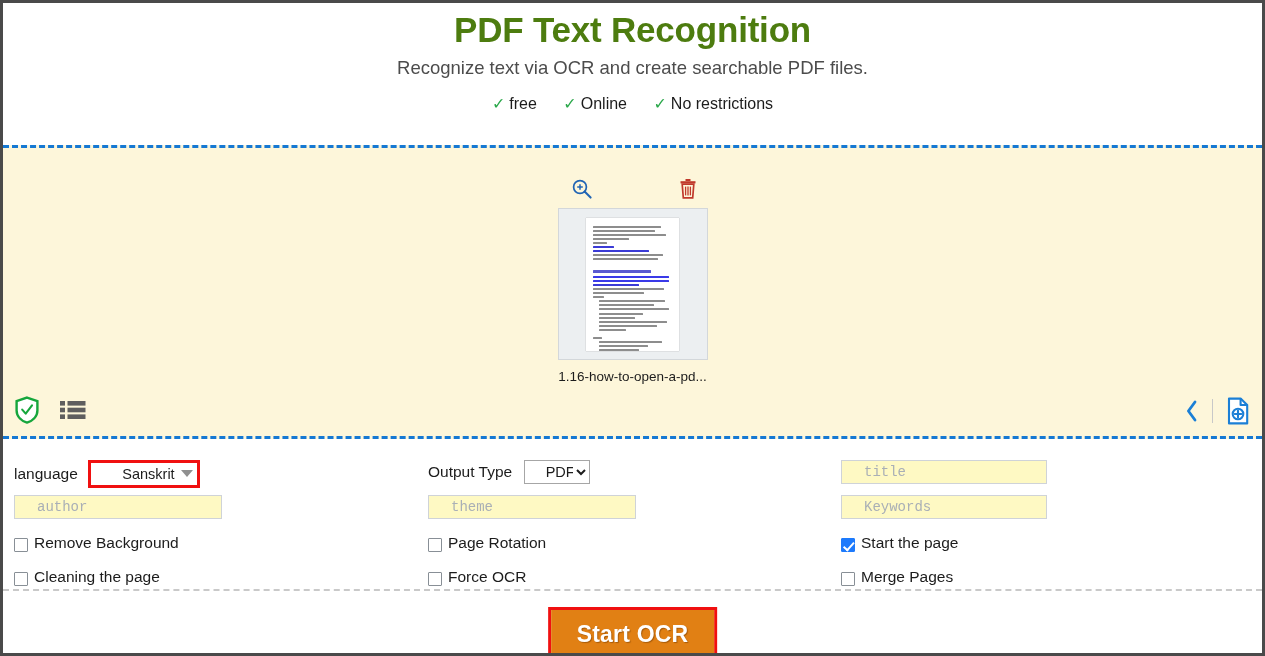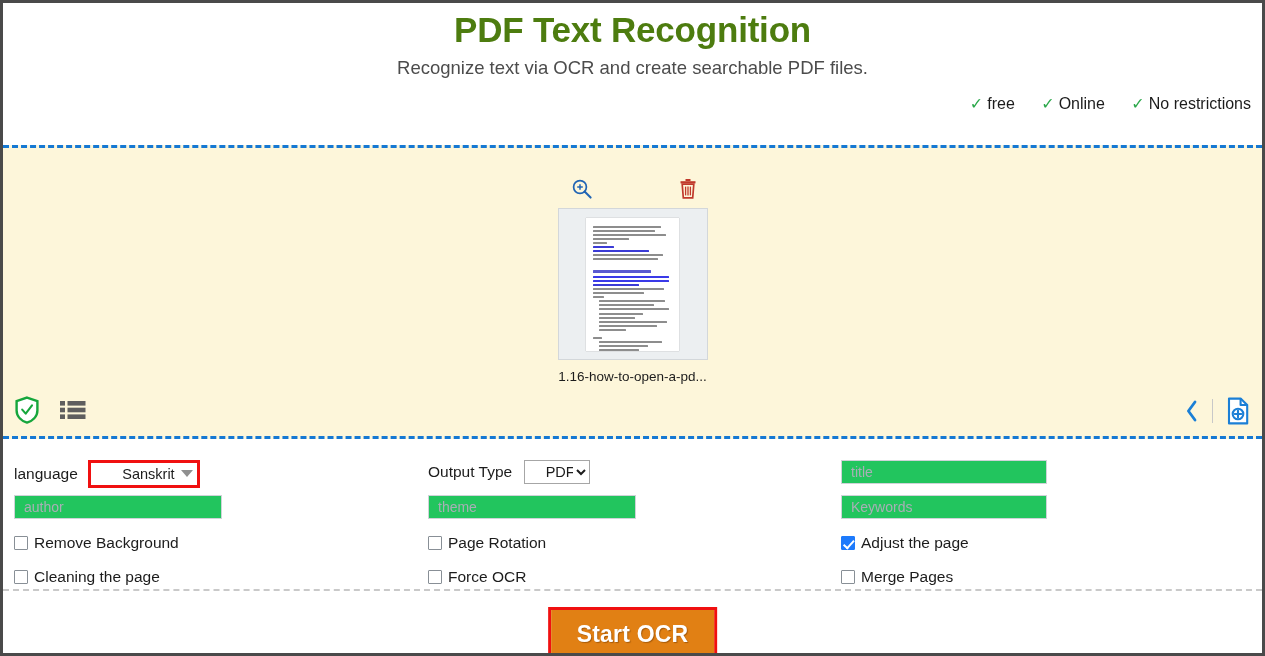--- a/index.html
+++ b/index.html
@@ -33,21 +33,20 @@
     margin: 0;
     line-height: 30px;
     font-weight: normal;
   }
   .features {
     margin: 0;
     line-height: 30px;
     font-size: 16px;
     color: #1c1c1c;
     padding-top: 6px;
-    text-align: right;
   }
   .feature { display: inline-block; margin: 0 11px; white-space: nowrap; }
   .check-mark { color: #2aa84a; font-size: 16px; margin-right: 4px; }
 
   
   .dropzone {
     position: absolute;
     left: 0px; top: 142px;
     width: 1259px;
     height: 294px;
@@ -176,34 +175,34 @@
     font-size: 14.5px;
     color: #1c1c1c;
     background: #ffffff;
     border: 1px solid #a6a6a6;
     width: 66px; height: 24px;
     margin-left: 7px;
     vertical-align: middle;
     padding-left: 17px;
   }
   .txtin {
-    font-family: Liberation Sans, sans-serif;
+    font-family: Liberation Mono, monospace;
     font-size: 14px;
     color: #3a3a3a;
-    background: #22c55e;
+    background: #fef9c3;
     border: 1px solid #cfd3d8;
     width: 208px;
     height: 24px;
-    padding: 0 9px;
+    padding: 0 22px;
     outline: none;
   }
   .txtin::placeholder { color: #a9afb6; }
   .txtin.wide { width: 206px; }
 
-  .cbrow { display: flex; align-items: center; gap: 6px; }
+  .cbrow { display: flex; align-items: flex-end; gap: 6px; }
   .cb {
     width: 14px; height: 14px;
     margin: 0;
     -webkit-appearance: none; appearance: none;
     border: 1px solid #888f96;
     background: #ffffff;
     border-radius: 1px;
     position: relative;
     cursor: pointer;
     flex: none;
@@ -403,21 +402,21 @@
       <div class="col1 cbrow">
         <input class="cb" type="checkbox" id="cb0" style="">
         <label class="cb-label" for="cb0">Remove Background</label>
       </div>
       <div class="col2 cbrow">
         <input class="cb" type="checkbox" id="cb2" style="">
         <label class="cb-label" for="cb2">Page Rotation</label>
       </div>
       <div class="col3 cbrow">
         <input class="cb" type="checkbox" id="cb4" checked="" style="">
-        <label class="cb-label" for="cb4">Adjust the page</label>
+        <label class="cb-label" for="cb4">Start the page</label>
       </div>
     </div>
 
     <div class="opt-row row4">
       <div class="col1 cbrow">
         <input class="cb" type="checkbox" id="cb1" style="">
         <label class="cb-label" for="cb1">Cleaning the page</label>
       </div>
       <div class="col2 cbrow">
         <input class="cb" type="checkbox" id="cb3" style="">

